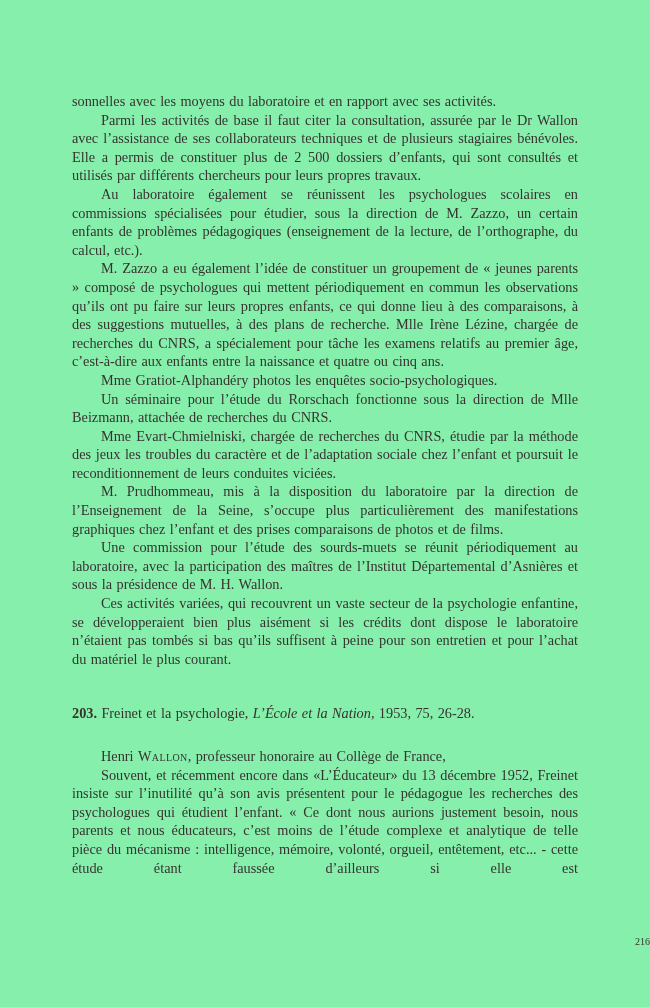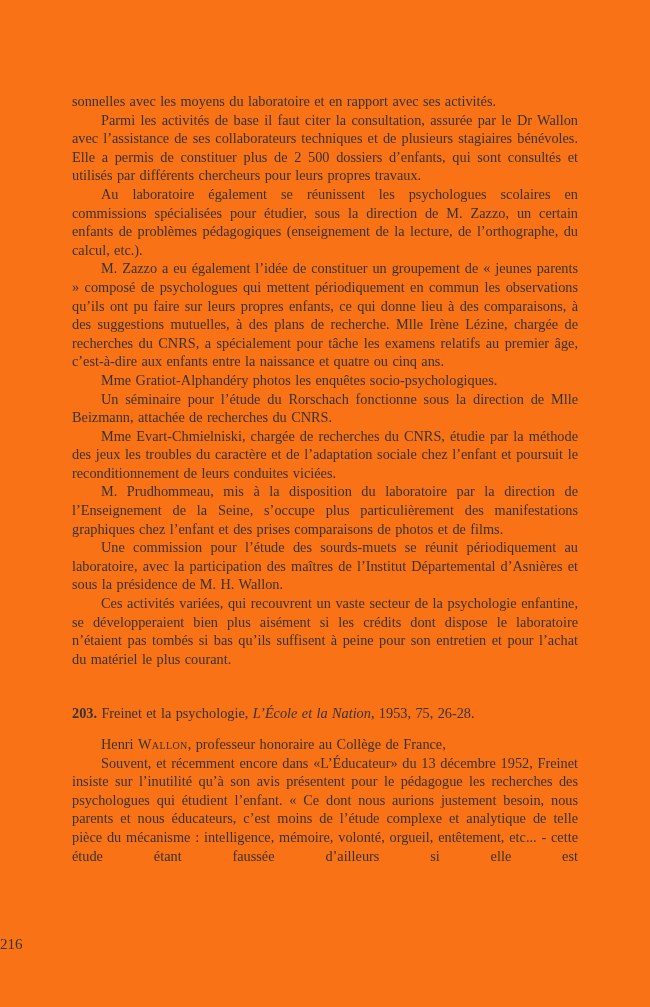--- a/index.html
+++ b/index.html
@@ -7,54 +7,54 @@
     width: 650px;
     height: 1007px;
     position: relative;
     background: #fdfdfc;
     font-family: "Liberation Serif", "DejaVu Serif", serif;
     overflow: hidden;
   }
   .page {
     position: absolute;
     inset: 0;
-    background: #f97316;
+    background: #86efac;
   }
   .text-block {
     position: absolute;
     left: 72px;
     top: 92px;
     width: 506px;
     color: #37332f;
     font-size: 14.3px;
     line-height: 18.6px;
     text-align: justify;
     word-spacing: 0.8px;
   }
   p { margin: 0; }
   .indent { text-indent: 29px; }
   .noindent { text-indent: 0; }
   .entry {
     margin-top: 36px;
     text-indent: 0;
   }
   .bold { font-weight: bold; }
-  .attribution { margin-top: 12px; }
+  .attribution { margin-top: 24px; }
   .smallcaps {
     font-variant: small-caps;
     letter-spacing: 0.4px;
   }
   .continues { text-align-last: justify; }
   .footer {
     position: absolute;
     top: 936px;
     left: 0;
     width: 100%;
-    text-align: left;
-    font-size: 15px;
+    text-align: right;
+    font-size: 10px;
     color: #37332f;
   }
 </style>
 </head>
 <body>
 
 <div class="page">
   <div class="text-block">
     <p class="noindent">sonnelles avec les moyens du laboratoire et en rapport avec ses activités.</p>
     <p class="indent">Parmi les activités de base il faut citer la consultation, assurée par le Dr Wallon avec l’assistance de ses collaborateurs techniques et de plusieurs stagiaires bénévoles. Elle a permis de constituer plus de 2 500 dossiers d’enfants, qui sont consultés et utilisés par différents chercheurs pour leurs propres travaux.</p>

